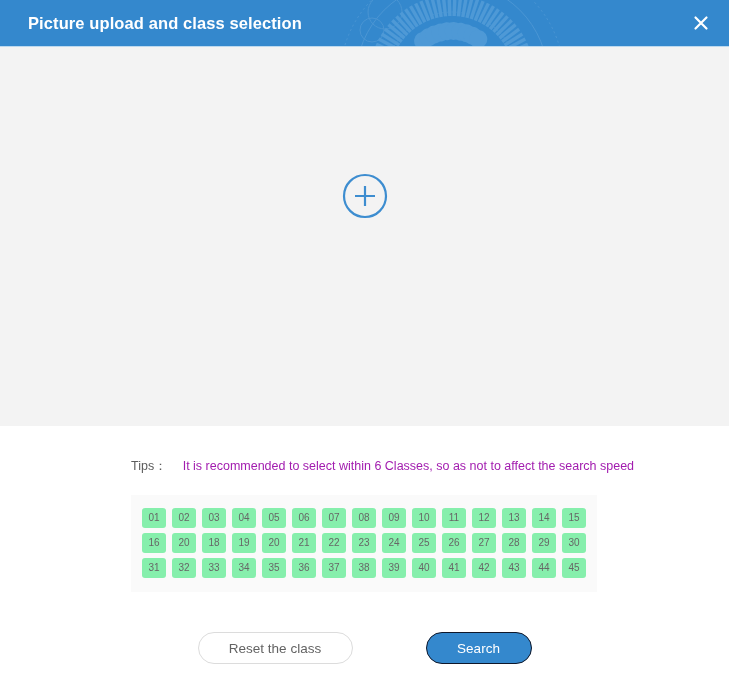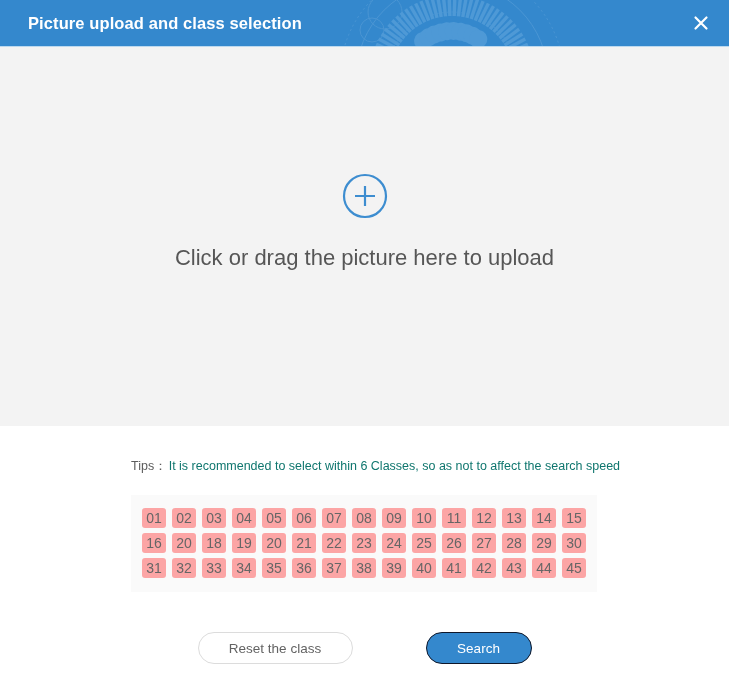--- a/index.html
+++ b/index.html
@@ -117,22 +117,22 @@
     left: 131px;
     top: 32px;
     white-space: nowrap;
     font-size: 12.5px;
   }
   .tips-label {
     color: #5c5c5c;
     font-weight: normal;
   }
   .tips-text {
-    color: #0f766e;
-    margin-left: 2px;
+    color: #a21caf;
+    margin-left: 16px;
   }
 
   .class-grid-wrap {
     position: absolute;
     left: 131px;
     top: 69px;
     width: 466px;
     height: 97px;
     background: #fafafa;
     padding: 10px 8px;
@@ -143,23 +143,23 @@
     grid-auto-rows: 25px;
     align-items: center;
     justify-items: center;
   }
   .class-chip {
     display: inline-flex;
     align-items: center;
     justify-content: center;
     width: 24px;
     height: 20px;
-    background: #fca5a5;
+    background: #86efac;
     border-radius: 3px;
-    font-size: 14px;
+    font-size: 10px;
     color: #666666;
     cursor: pointer;
     user-select: none;
   }
 
   .btn-row {
     position: absolute;
     left: 0;
     top: 206px;
     width: 729px;
@@ -281,21 +281,20 @@
   </div>
   <div class="header-underline"></div>
 
   <div class="upload-zone">
     <div class="plus-icon">
       <svg width="46" height="46" viewBox="0 0 46 46">
         <circle cx="23" cy="23" r="21" fill="none" stroke="#3d8dd0" stroke-width="2.2"></circle>
         <path d="M23 13 L23 33 M13 23 L33 23" stroke="#3d8dd0" stroke-width="2.2" stroke-linecap="butt"></path>
       </svg>
     </div>
-    <div class="upload-main-text">Click or drag the picture here to upload</div>
   </div>
 
   <div class="lower">
 
     <div class="tips-row">
       <span class="tips-label">Tips：</span><span class="tips-text">It is recommended to select within 6 Classes, so as not to affect the search speed</span>
     </div>
 
     <div class="class-grid-wrap">
       <div class="class-grid" id="class-grid">

